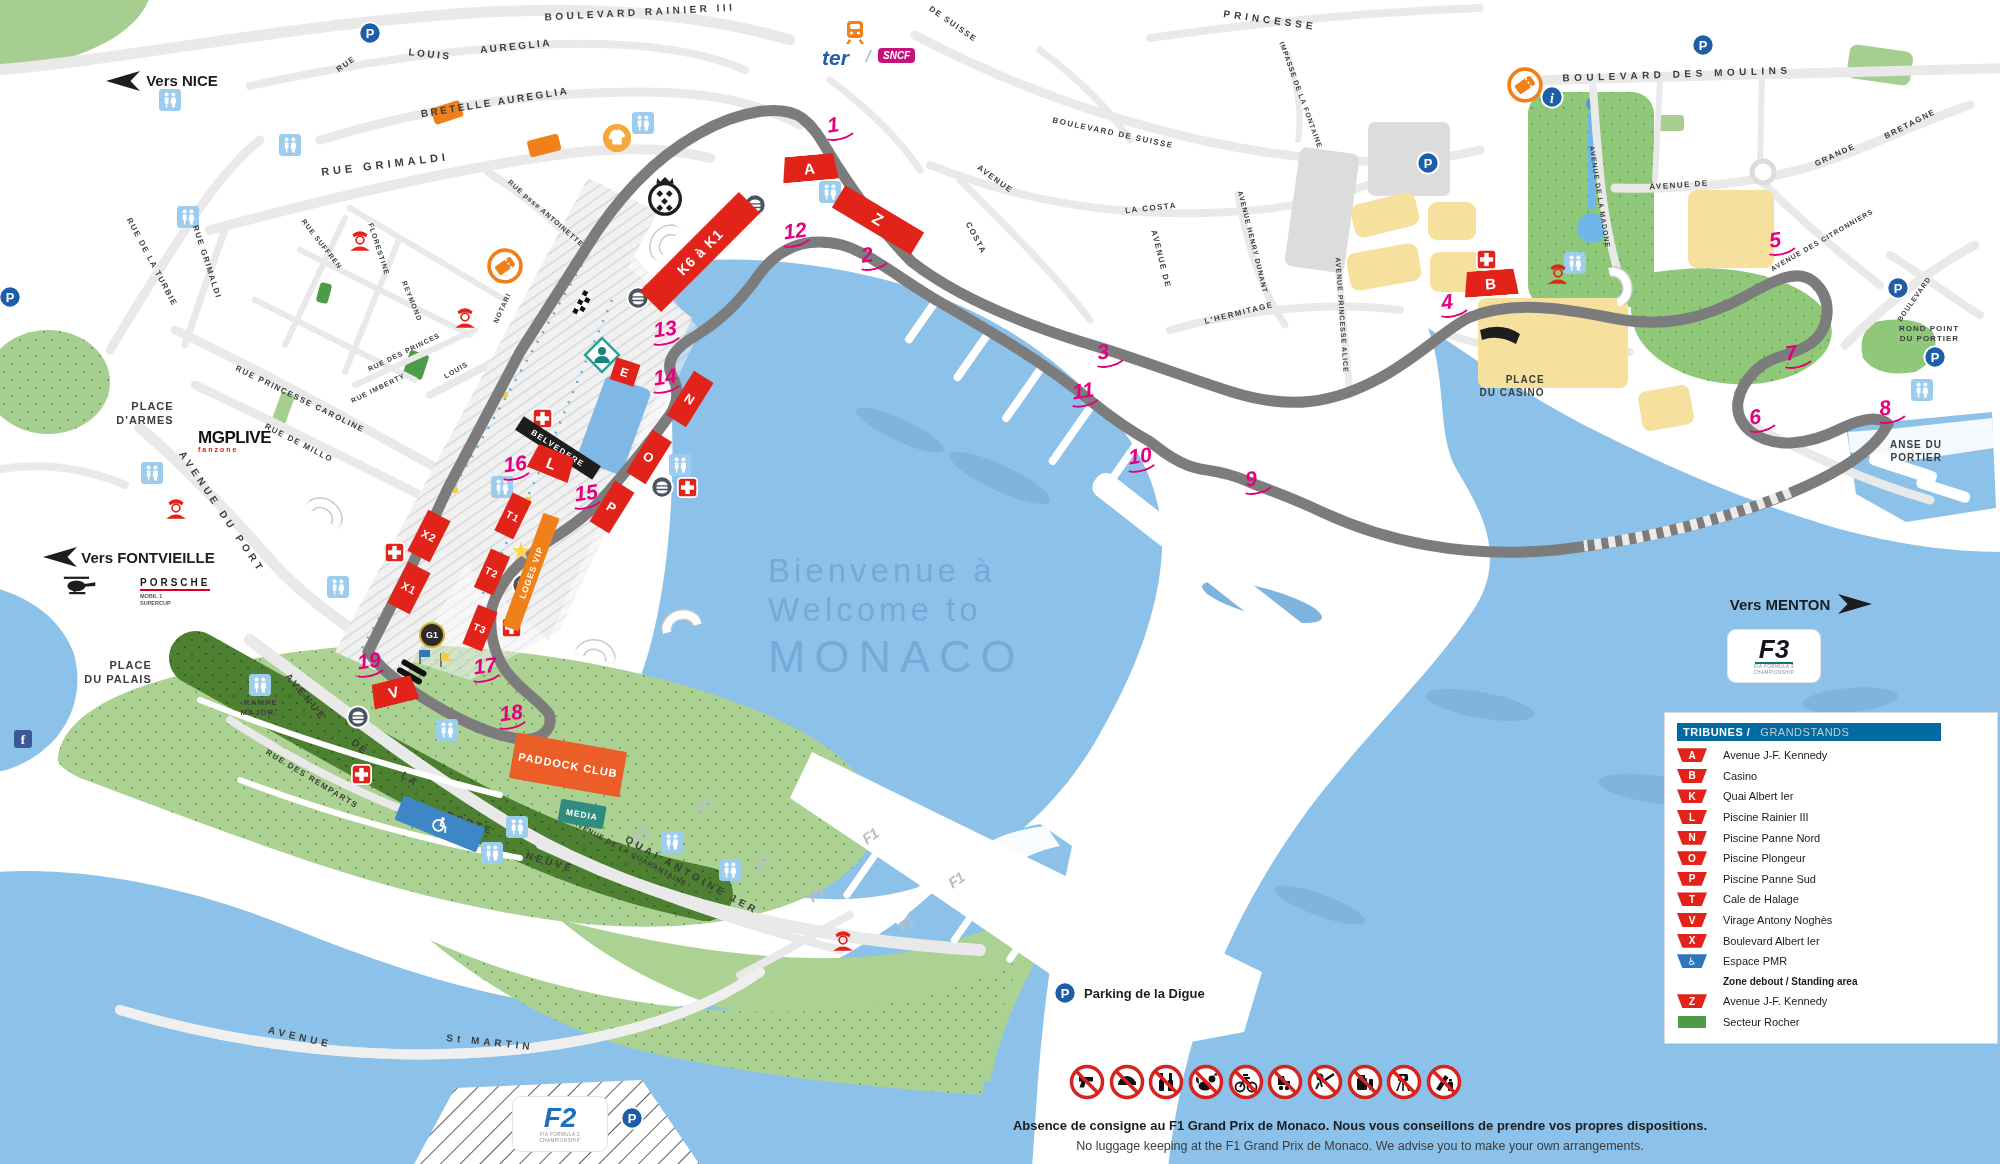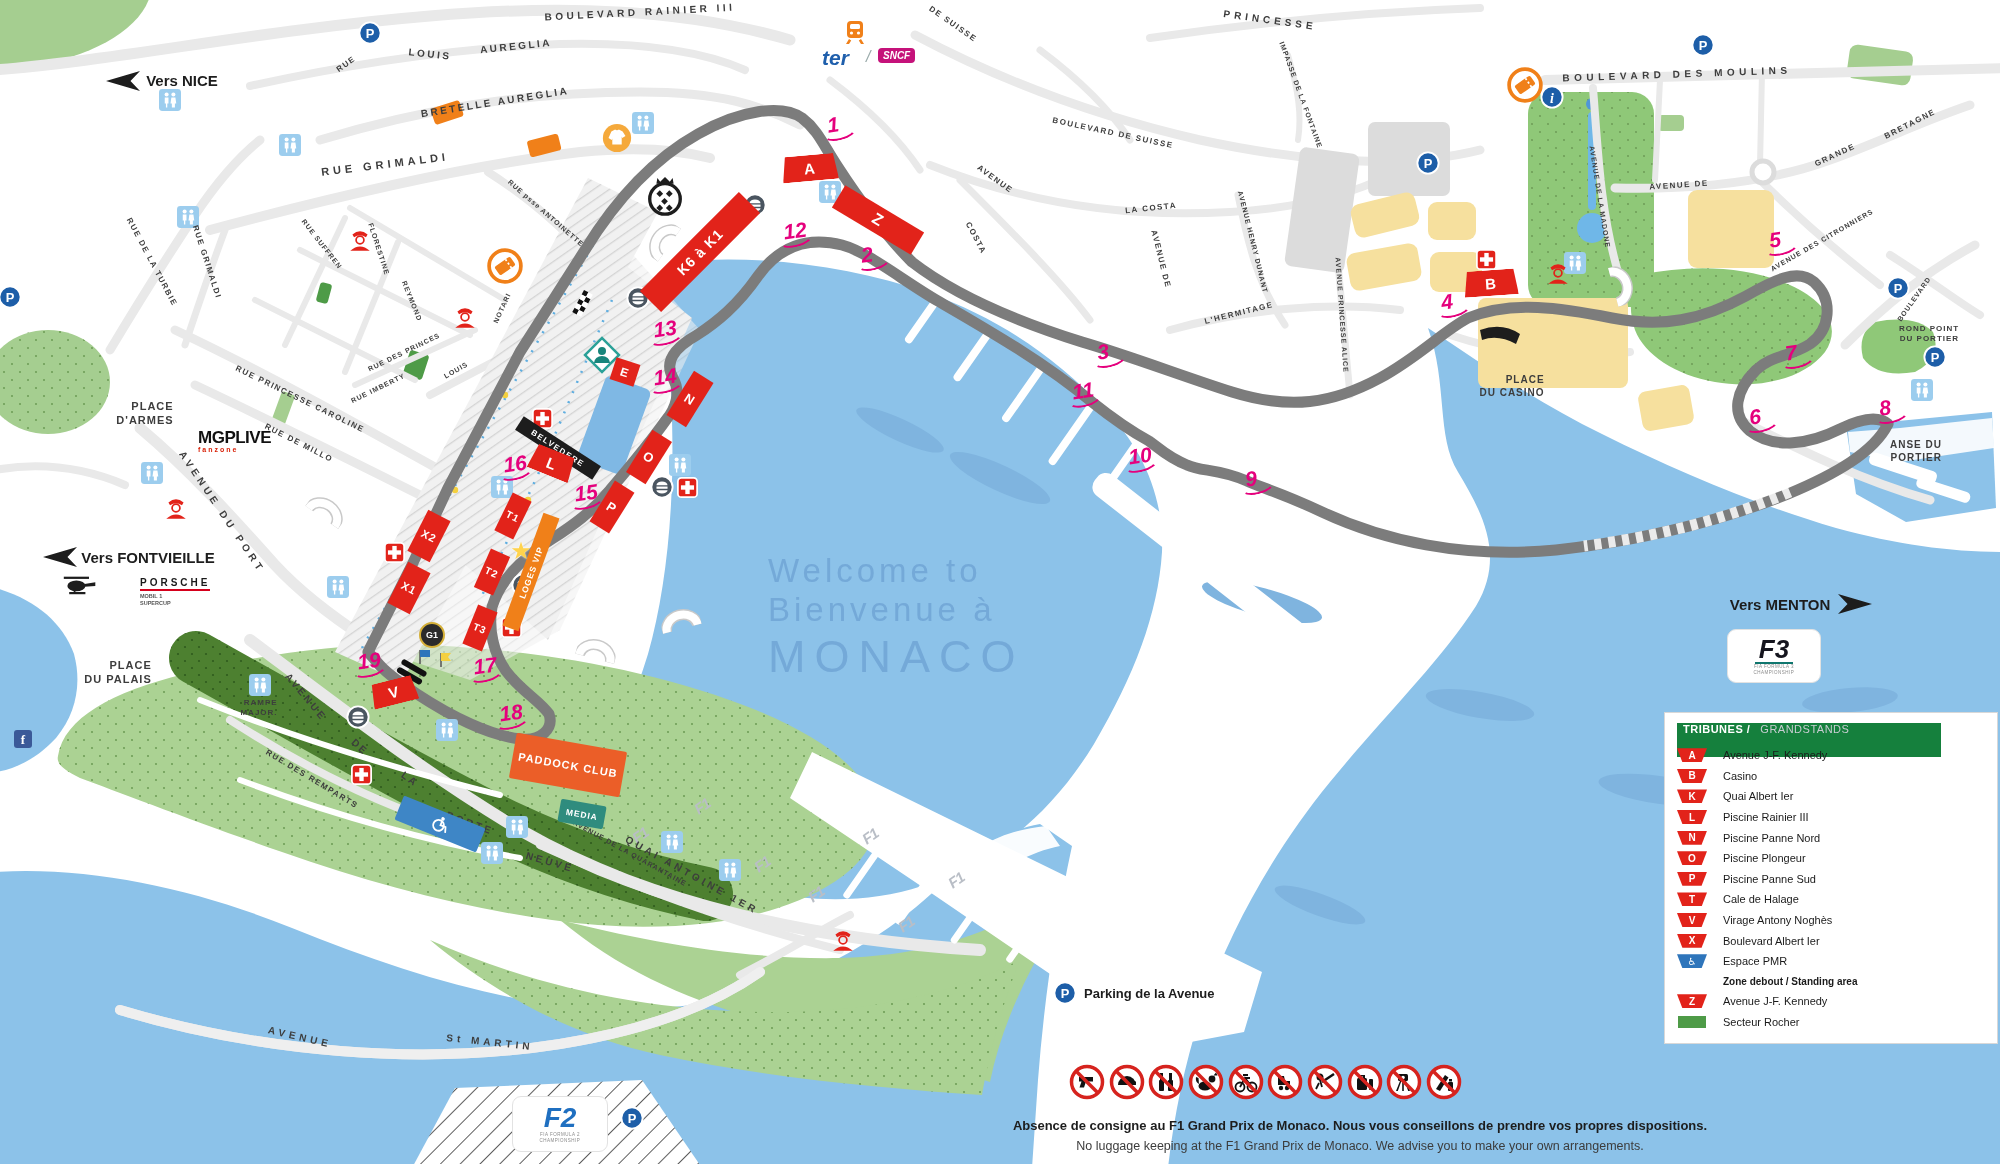--- a/index.html
+++ b/index.html
@@ -38,22 +38,22 @@
          transform:translate(-50%,-50%);}
   .arrow.left{clip-path:polygon(100% 0,0 50%,100% 100%,72% 50%);}
   .arrow.right{clip-path:polygon(0 0,100% 50%,0 100%,28% 50%);}
   
   #welcome{position:absolute;left:768px;top:552px;color:#74A9D8;z-index:5;line-height:1.18;}
   #welcome .w1{font-size:33px;letter-spacing:4px;}
   #welcome .w3{font-size:45px;letter-spacing:9px;}
   
   #legend{position:absolute;left:1664px;top:712px;width:332px;height:330px;background:#fff;
           border:1px solid #d8d8d8;z-index:50;}
-  #legend-header{position:absolute;left:12px;top:10px;width:258px;height:34px;background:#15803d;
-          color:#fff;font-size:11px;font-weight:700;display:flex;padding-left:6px;letter-spacing:.5px;}
+  #legend-header{position:absolute;left:12px;top:10px;width:258px;height:18px;background:#0369a1;
+          color:#fff;font-size:11px;font-weight:700;display:flex;align-items:center;padding-left:6px;letter-spacing:.5px;}
   #legend-header .lt2{color:#c8cdd2;font-weight:400;margin-left:10px;}
   #legend-list{position:absolute;left:12px;top:32px;right:8px;}
   .lg-row{display:flex;align-items:center;height:20.6px;}
   .lg-code{width:30px;height:14px;background:#E2231A;color:#fff;font-weight:700;font-size:10px;
            display:flex;align-items:center;justify-content:center;
            clip-path:polygon(0 0,100% 0,82% 100%,18% 100%);flex:none;}
   .lg-code.pmr{background:#2E75BB;font-size:10px;}
   .lg-code.green{background:#4E9B47;clip-path:none;width:28px;height:12px;margin:0 1px;}
   .lg-label{font-size:11px;color:#1a1a1a;margin-left:16px;white-space:nowrap;}
   #standing-title{position:absolute;left:58px;top:263px;font-size:10px;font-weight:700;color:#1a1a1a;}
@@ -474,22 +474,22 @@
           <path d="M0,0 h10 l-3,4 3,4 h-10 z" fill="#F4D03F"></path>
         </g>
   <g transform="translate(14,730)">
           <rect width="18" height="18" rx="3" fill="#3b5998"></rect>
           <text x="9" y="14" text-anchor="middle" fill="#fff" font-size="13" font-weight="bold" font-family="Liberation Serif,serif">f</text>
         </g>
 </g>
 </svg>
 
 <div id="welcome">
+  <div class="w1">Bienvenue à</div>
   <div class="w1">Welcome to</div>
-  <div class="w1">Bienvenue à</div>
   <div class="w3">MONACO</div>
 </div>
 
 <div class="lbl" style="left:640px;top:12px;--r:-3deg;letter-spacing:3.5px">BOULEVARD RAINIER III</div>
 <div class="lbl sm" style="left:346px;top:64px;--r:-35deg">RUE</div>
 <div class="lbl" style="left:430px;top:54px;--r:6deg">LOUIS</div>
 <div class="lbl" style="left:516px;top:46px;--r:-6deg">AUREGLIA</div>
 <div class="lbl" style="left:495px;top:102px;--r:-9deg">BRETELLE AUREGLIA</div>
 <div class="lbl" style="left:385px;top:164px;--r:-7deg;letter-spacing:4px;font-size:11px">RUE GRIMALDI</div>
 <div class="lbl sm" style="left:152px;top:262px;--r:62deg">RUE DE LA TURBIE</div>
@@ -615,21 +615,21 @@
   <div class="f-big" style="font-size:28px;color:#1F6FC0">F2</div>
   <div class="f-sub"><span>FIA FORMULA 2</span><br><span>CHAMPIONSHIP</span></div>
 </div>
 <div class="f1boat" style="left:640px;top:835px">F1</div>
 <div class="f1boat" style="left:702px;top:806px">F1</div>
 <div class="f1boat" style="left:762px;top:864px">F1</div>
 <div class="f1boat" style="left:816px;top:894px">F1</div>
 <div class="f1boat" style="left:870px;top:836px">F1</div>
 <div class="f1boat" style="left:906px;top:924px">F1</div>
 <div class="f1boat" style="left:956px;top:880px">F1</div>
-<div id="parking-digue">Parking de la Avenue</div>
+<div id="parking-digue">Parking de la Digue</div>
 
 <div id="legend">
   <div id="legend-header">
     <span>TRIBUNES /</span>
     <span class="lt2">GRANDSTANDS</span>
   </div>
   <div id="legend-list">
 
       <div class="lg-row">
         <span class="lg-code red">A</span>

